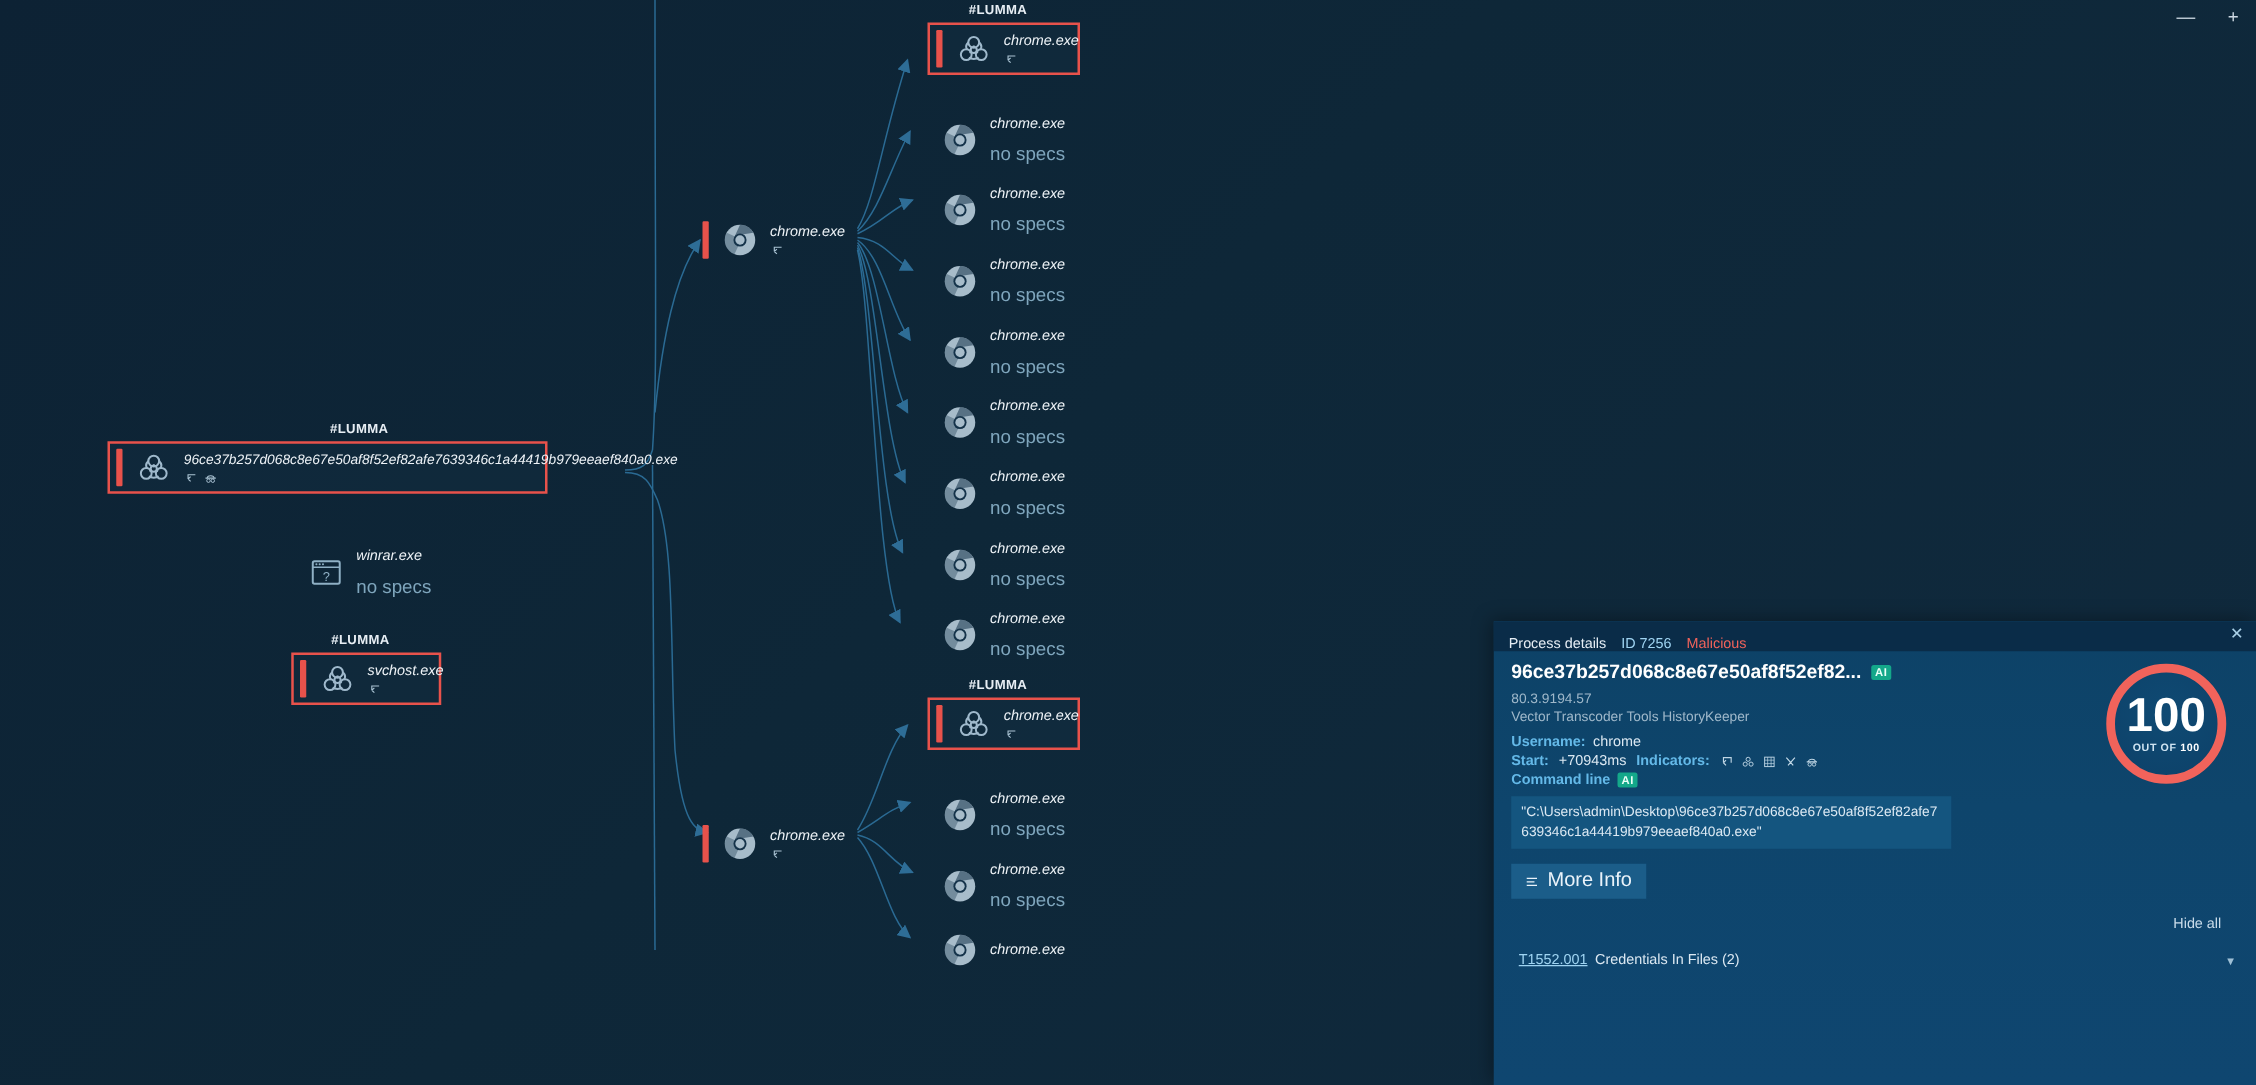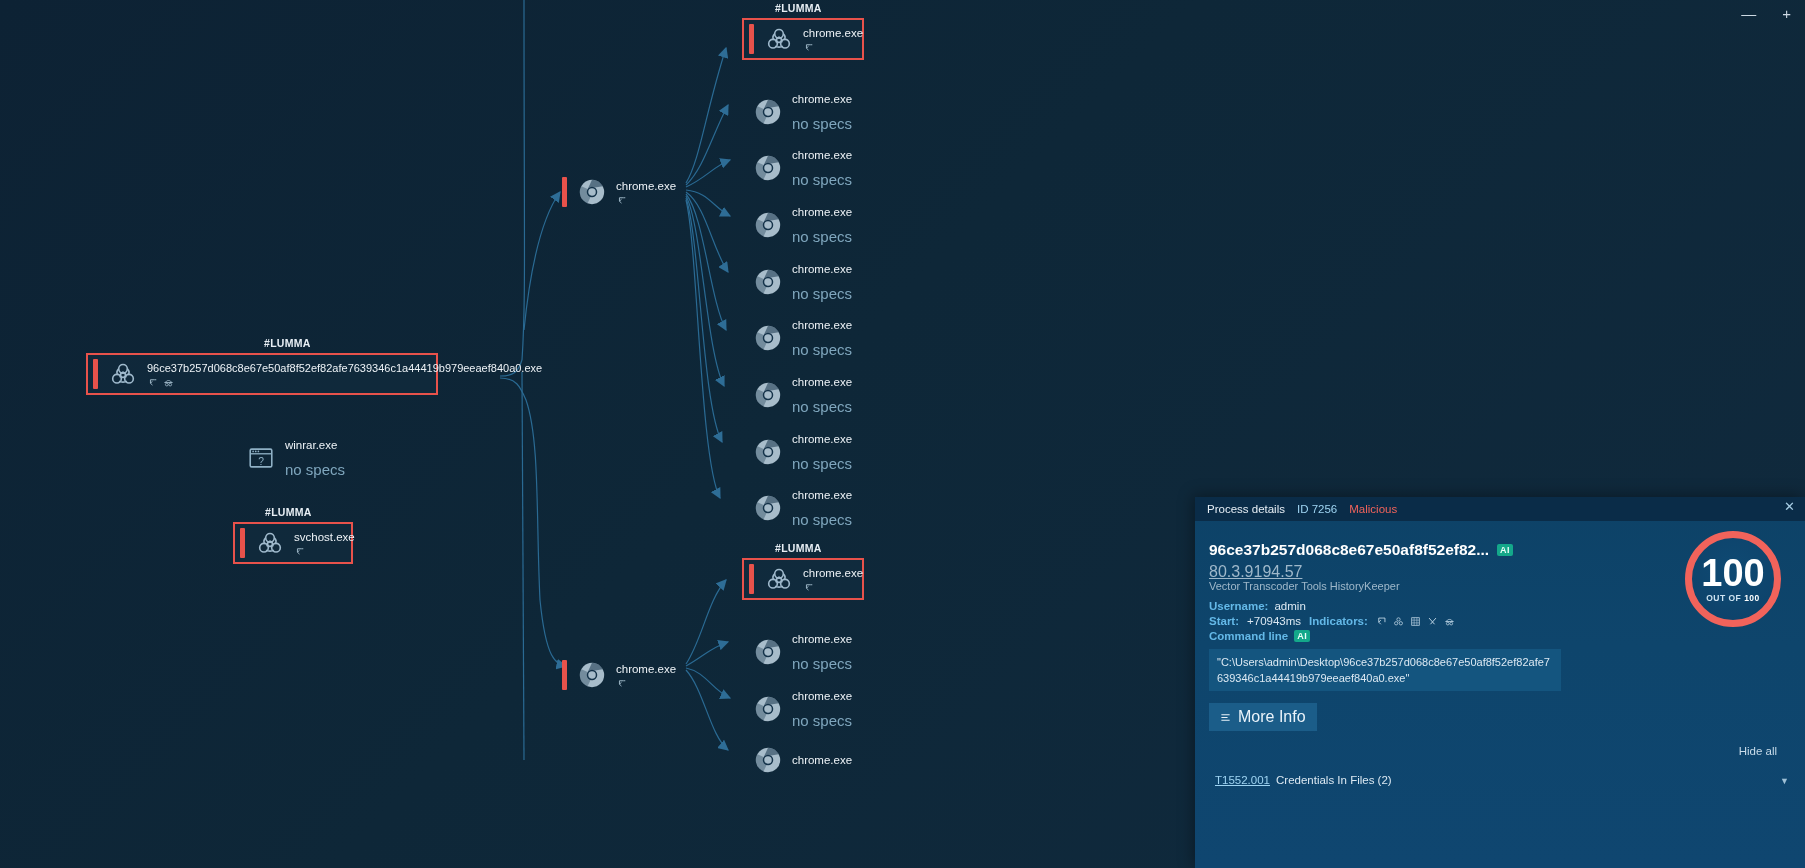--- a/index.html
+++ b/index.html
@@ -22,53 +22,53 @@
   .canvas { position: absolute; inset: 0; }
   svg.edges { position: absolute; inset: 0; width: 1805px; height: 868px; }
 
   
   .node { position: absolute; display: flex; align-items: center; }
   .node .accent { width: 5px; height: 30px; background: #e8524b; border-radius: 1px;
                   margin-right: 10px; flex: none; }
   .node .ico { width: 30px; height: 30px; flex: none; margin-right: 9px;
                display: flex; align-items: center; justify-content: center; }
   .node .txt { display: flex; flex-direction: column; justify-content: center; }
-  .node .pname { font-size: 11.5px; color: #eef3f7; line-height: 14px; white-space: nowrap; }
+  .node .pname { font-size: 11.5px; color: #eef3f7; line-height: 14px; white-space: nowrap; font-style: italic; }
   .node .pname.long { font-size: 11px; }
   .node .psub { font-size: 15px; color: #7fa6bd; line-height: 14px; margin-top: 11px; }
   .node .pind { display: flex; gap: 5px; align-items: center; margin-top: 2px; }
 
   .node.boxed { border: 2px solid #e8524b; padding: 4px 10px 4px 5px;
                 background: rgba(19,48,70,.35); }
   .node.plain { padding: 4px 0 4px 0; }
   .node.plain .ico { margin-left: 0; }
 
   .tag { position: absolute; font-size: 10.5px; font-weight: bold; color: #e7eef4;
          letter-spacing: .3px; white-space: nowrap; }
 
   .indico { width: 11px; height: 11px; display: inline-block; opacity: .92; }
 
   
   .panel { position: absolute; left: 1195px; top: 497px; width: 610px; height: 371px;
            background: linear-gradient(180deg,#0d4267 0%, #0e456c 40%, #0f4670 100%);
            box-shadow: -2px -2px 14px rgba(0,0,0,.35); z-index: 30; overflow: hidden; }
-  .panel .bar { height: 22px; background: #0a2c48; display: flex; align-items: center;
+  .panel .bar { height: 22px; background: #0a2c48; display: flex; align-items: flex-start;
                 padding: 12px 12px; gap: 12px; position: relative; }
   .panel .bar .b1 { font-size: 11.5px; color: #e6eef5; }
   .panel .bar .b2 { font-size: 11.5px; color: #9fd4f2; }
   .panel .bar .b3 { font-size: 11.5px; color: #f1635b; }
   .panel .bar .x { position: absolute; right: 10px; top: 3px; color: #a8cfe6;
                    font-size: 13px; line-height: 14px; cursor: pointer; }
 
-  .panel .body { padding: 20px 14px 0 14px; position: relative; }
+  .panel .body { padding: 8px 14px 0 14px; position: relative; }
   .ptitle { font-size: 15.5px; font-weight: bold; color: #ffffff; display: flex;
             align-items: center; gap: 8px; }
   .aibadge { background: #14a88a; color: #eafff8; font-size: 9px; font-weight: bold;
              padding: 1px 3px; border-radius: 2px; letter-spacing: .4px; }
-  .pver { font-size: 16px; color: #9fb8ca; margin-top: 5px; line-height: 15px; text-decoration: underline; }
+  .pver { font-size: 11px; color: #9fb8ca; margin-top: 5px; line-height: 15px; }
   .pdesc { font-size: 11px; color: #9fb8ca; line-height: 15px; }
   .prow { font-size: 11.5px; margin-top: 6px; display: flex; align-items: flex-end; gap: 6px; }
   .plabel { color: #64b9e8; font-weight: bold; }
   .pval { color: #dbe8f2; }
   .prow2 { font-size: 11.5px; margin-top: 3px; display: flex; align-items: center; gap: 8px; }
   .cmdlabel { font-size: 11.5px; color: #64b9e8; font-weight: bold; margin-top: 3px;
               display: flex; align-items: center; gap: 6px; }
   .cmdbox { margin-top: 7px; background: #14557f; color: #dce9f3; font-size: 11px;
             line-height: 16px; padding: 5px 8px; width: 352px; word-break: break-all; }
   .moreinfo { margin-top: 12px; background: #1b5d89; color: #eaf3fa; font-size: 16px;
@@ -477,21 +477,21 @@
     <div class="body">
       <div class="ptitle">
         <span>96ce37b257d068c8e67e50af8f52ef82...</span>
         <span class="aibadge">AI</span>
       </div>
       <div class="pver">80.3.9194.57</div>
       <div class="pdesc">Vector Transcoder Tools HistoryKeeper</div>
 
       <div class="prow">
         <span class="plabel">Username:</span>
-        <span class="pval">admin</span>
+        <span class="pval">chrome</span>
       </div>
 
       <div class="prow2">
         <span class="plabel">Start:</span>
         <span class="pval">+70943ms</span>
         <span class="plabel" style="">Indicators:</span>
         <span style="display:inline-flex;gap:6px;align-items:center">
           <svg class="indico" viewBox="0 0 16 16">
               <path d="M10 3 L4 3 L4 9 M4 9 L7 6 M4 9 L7 12 M10 3 L13 3 L13 9" stroke="#cfe3f0" stroke-width="1.3" fill="none"></path>
             </svg>

